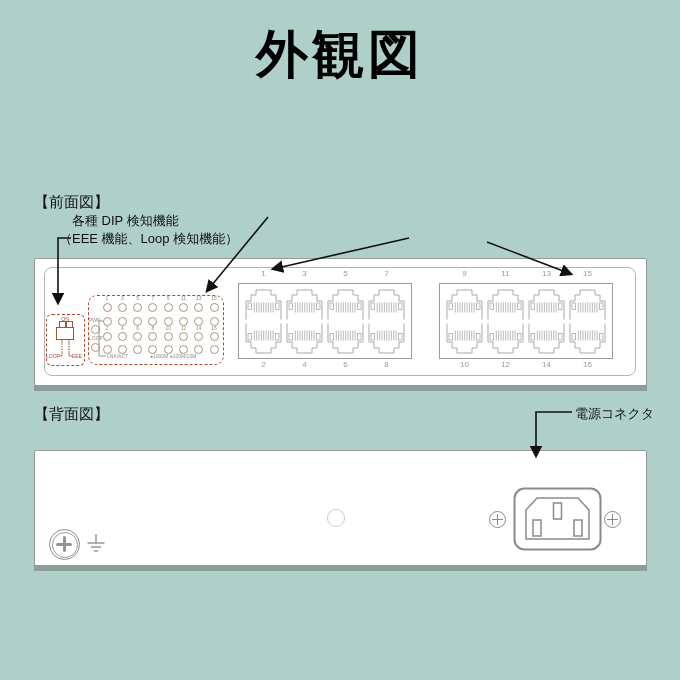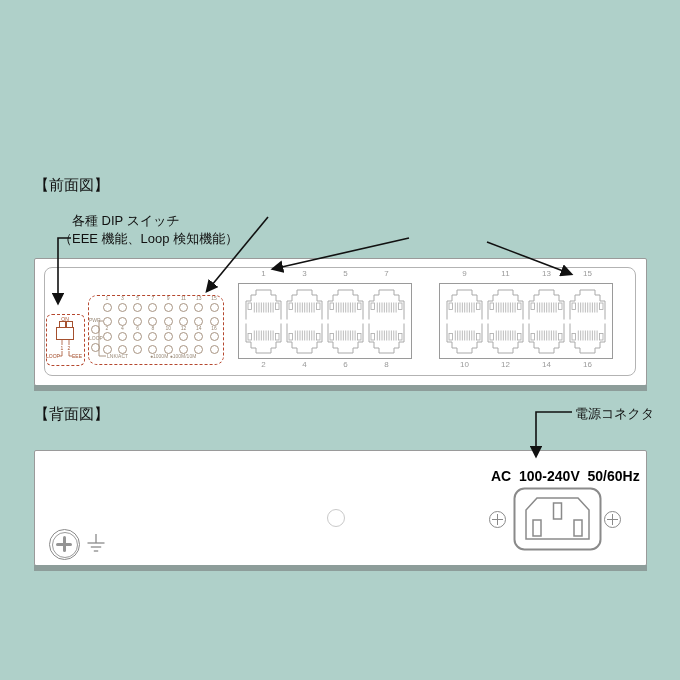--- a/index.html
+++ b/index.html
@@ -45,24 +45,25 @@
   .bar.v{left:12.5px;top:6px;width:3.5px;height:16px;}
   .vent{position:absolute;left:327px;top:509px;width:16px;height:16px;
         border:1px solid #c9c9c9;border-radius:50%;background:#fff;}
   .overlay{position:absolute;left:0;top:0;pointer-events:none;z-index:6;}
 </style>
 </head>
 <body>
 
 <div class="page">
 
-
-  <div class="section-label" style="left:34px;top:176px">【前面図】</div>
-
-  <div class="ann" style="left:72px;top:212px">各種 DIP スイッチ</div>
+  <h1 class="title">外観図</h1>
+
+  <div class="section-label" style="left:34px;top:193px">【前面図】</div>
+
+  <div class="ann" style="left:72px;top:212px">各種 DIP 検知機能</div>
   <div class="ann" style="left:59px;top:230px">（EEE 機能、Loop 検知機能）</div>
 
   <div class="chassis" style="left:34px;top:258px;width:611px;height:126px"></div>
   <div class="strip" style="left:34px;top:385px;width:613px;height:6px"></div>
   <div class="plate" style="left:44px;top:267px;width:590px;height:107px"></div>
 
   <div class="dip-box"></div>
   <div class="dip-tiny" style="left:52px;top:316px;width:26px;text-align:center">ON</div>
   <div class="dip-toggle" style="left:59px;top:321px"></div>
   <div class="dip-toggle" style="left:66px;top:321px"></div>
@@ -438,21 +439,20 @@
         </svg></div>
       <div class="pnum" style="left:129px;top:75px;width:37px">16</div>
     </div>
 
   <div class="section-label" style="left:34px;top:405px">【背面図】</div>
   <div class="ann" style="left:575px;top:405px">電源コネクタ</div>
 
   <div class="chassis" style="left:34px;top:450px;width:611px;height:114px"></div>
   <div class="strip" style="left:34px;top:565px;width:613px;height:6px"></div>
 
-  <div class="ac-text">AC  100-240V  50/60Hz</div>
 
   <svg class="abs" style="left:513px;top:487px" width="89" height="64" viewBox="0 0 89 64">
     <rect x="1.5" y="1.5" width="86" height="61" rx="10" fill="#fff" stroke="#8a8a8a" stroke-width="2"></rect>
     <path d="M24,11 L65,11 L76,23 L76,52 L13,52 L13,23 Z" fill="#fff" stroke="#8a8a8a" stroke-width="1.5"></path>
     <rect x="40.5" y="16" width="8" height="16" fill="#fff" stroke="#8a8a8a" stroke-width="1.5"></rect>
     <rect x="20" y="33" width="8" height="16" fill="#fff" stroke="#8a8a8a" stroke-width="1.5"></rect>
     <rect x="61" y="33" width="8" height="16" fill="#fff" stroke="#8a8a8a" stroke-width="1.5"></rect>
   </svg>
   <div class="screw-sm" style="left:489px;top:511px"></div>
   <div class="screw-sm" style="left:604px;top:511px"></div>

